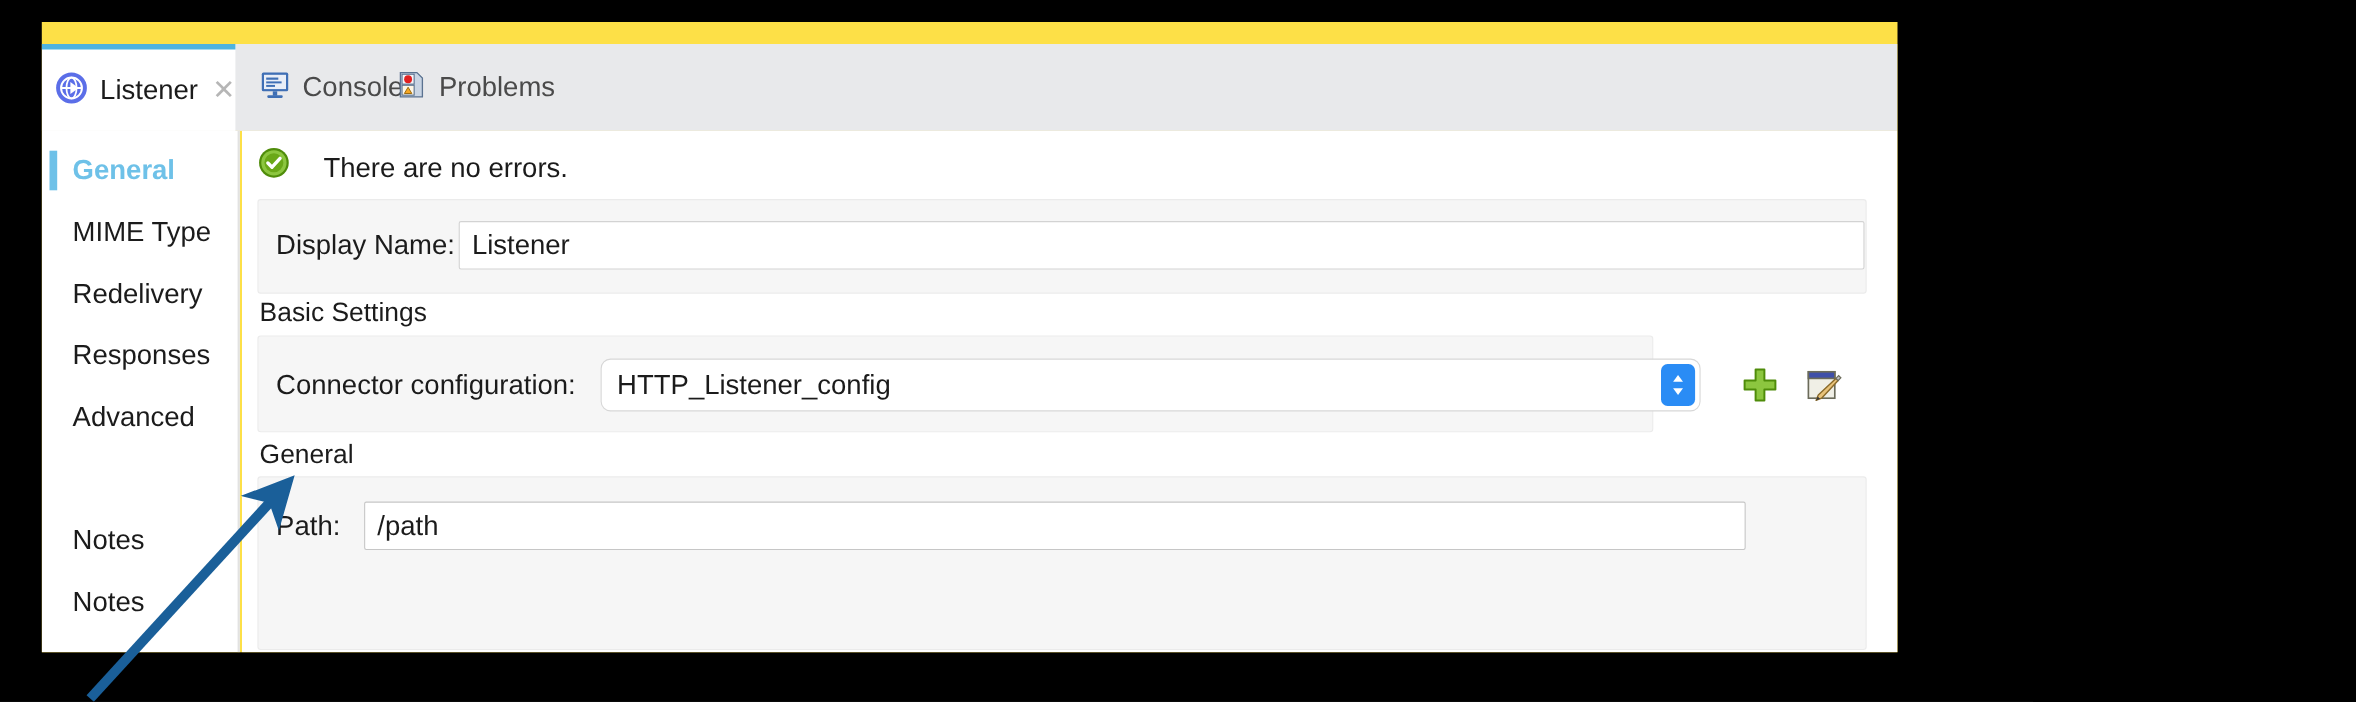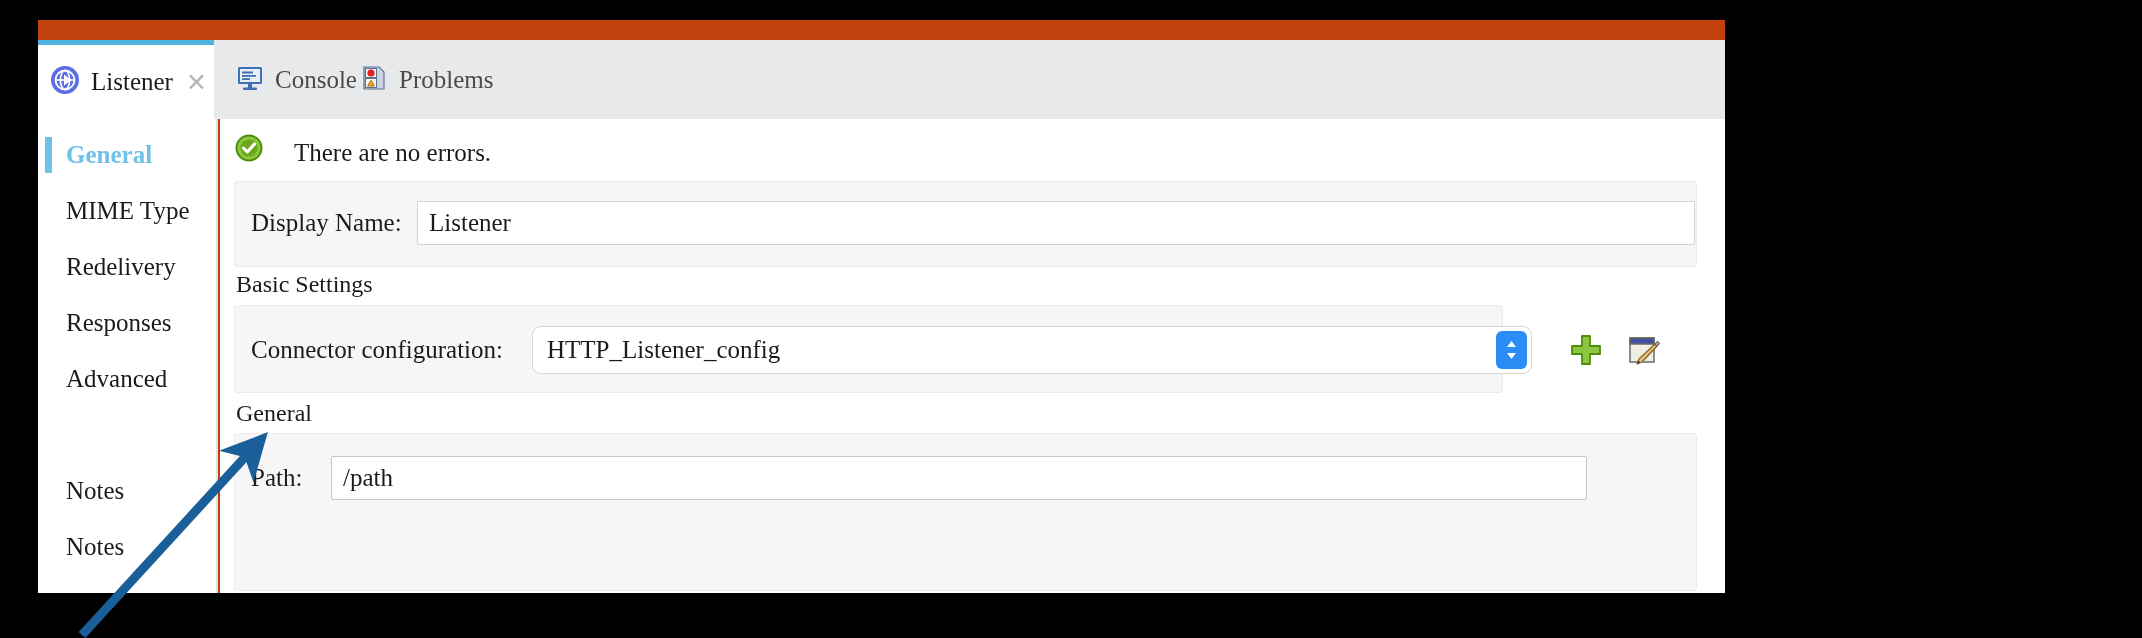--- a/index.html
+++ b/index.html
@@ -15,23 +15,22 @@
     font-family: "Liberation Sans", sans-serif;
   }
 
   
   #app-panel {
     position: absolute;
     left: 38px;
     top: 20px;
     width: 1687px;
     height: 573px;
-    background: #c2410c;
+    background: #fde047;
     overflow: hidden;
-    font-family: Liberation Serif, serif;
   }
 
   
   #tab-bar {
     position: absolute;
     left: 0;
     top: 20px;
     width: 100%;
     height: 79px;
     background: #e8e9eb;
@@ -205,21 +204,21 @@
   }
   #input-display-name { width: 1278px; margin-left: 14px; }
 
   #row-connector { left: 16px; top: 20px; }
   #row-connector .field-label { width: 267px; }
 
   .combo-wrap {
     position: relative;
     width: 1000px;
     height: 48px;
-    margin-left: 14px;
+    margin-left: 28px;
   }
   .combo-box {
     position: absolute;
     inset: 0;
     background: #ffffff;
     border: 1px solid #d7d7d7;
     border-radius: 9px;
     box-sizing: border-box;
     display: flex;
     align-items: center;

